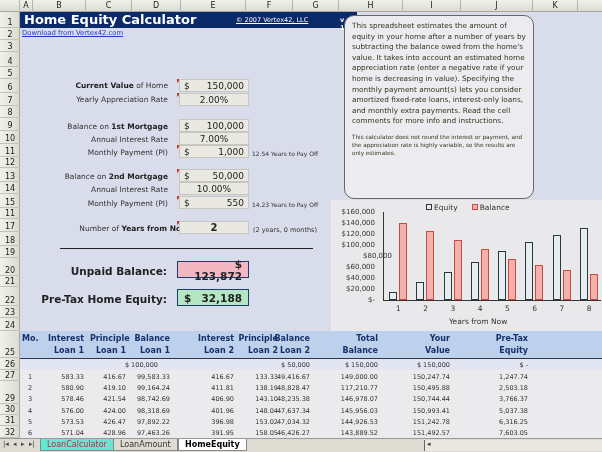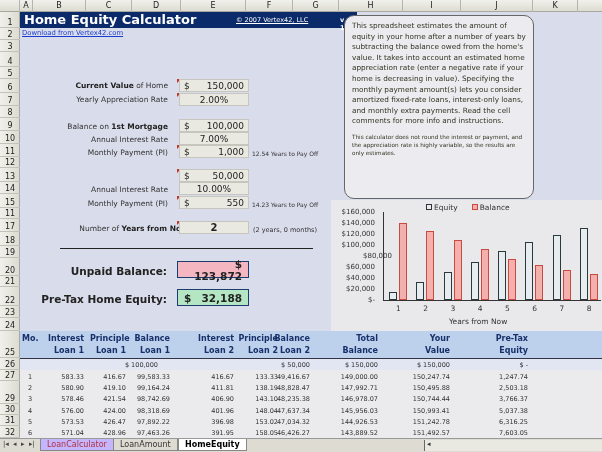--- a/index.html
+++ b/index.html
@@ -101,21 +101,21 @@
   .tbl-row0 { position: absolute; left: 0; top: 346px; width: 582px; height: 12px; background: #e1e6f2; border-top: 1px solid #334; }
   .tbl-body { position: absolute; left: 0; top: 358px; width: 582px; height: 68px; background: #ebebed; }
   .cell { position: absolute; font-size: 6.5px; color: #333; text-align: right; white-space: nowrap; }
   .tabs-bar {
     position: absolute; left: 0; top: 438px; width: 602px; height: 14px;
     background: #dedcd2; border-top: 1px solid #999;
     font-size: 8px; color: #333;
   }
   .tab { position: absolute; top: 0; height: 12px; padding: 0 6px; line-height: 12px; border: 1px solid #888; border-top: none; }
   .tab.active { background: #fff; font-weight: bold; color: #000; }
-  .tab.pink { color: #b03040; background: #c4b5fd; }
+  .tab.pink { color: #b03040; background: #5eead4; }
   .nav { position: absolute; top: 1px; font-size: 7px; color: #444; }
   .hscroll { position: absolute; left: 424px; top: 1px; width: 178px; height: 11px; border-left: 1px solid #666; background: #e9e8e1; }
 </style>
 </head>
 <body>
 
 <div class="colhdr">
   <div class="c" style="left:0;width:20px;"></div>
   <div class="c" style="left:20px;width:13px;">A</div>
   <div class="c" style="left:33px;width:53px;">B</div>
@@ -192,20 +192,21 @@
   <div class="lbl" style="left:-12px;top:123px;">Annual Interest Rate</div>
   <div class="inp center" style="left:159px;top:120px;width:70px;">7.00%</div>
   <div class="lbl" style="left:-12px;top:136px;">Monthly Payment (PI)</div>
   <div class="note-mark" style="left:157px;top:133px;"></div>
   <div class="inp" style="left:159px;top:133px;width:70px;">
     <span class="cur">$</span>
     <span class="num">1,000</span>
   </div>
   <div class="hint" style="left:232px;top:138px;">12.54 Years to Pay Off</div>
 
+  <div class="lbl" style="left:-12px;top:160px;"><span>Balance on </span><b>2nd Mortgage</b></div>
   <div class="note-mark" style="left:157px;top:157px;"></div>
   <div class="inp" style="left:159px;top:157px;width:70px;">
     <span class="cur">$</span>
     <span class="num">50,000</span>
   </div>
   <div class="lbl" style="left:-12px;top:173px;">Annual Interest Rate</div>
   <div class="inp center" style="left:159px;top:170px;width:70px;">10.00%</div>
   <div class="lbl" style="left:-12px;top:187px;">Monthly Payment (PI)</div>
   <div class="note-mark" style="left:157px;top:184px;"></div>
   <div class="inp" style="left:159px;top:184px;width:70px;">
@@ -341,21 +342,21 @@
       <span class="cell" style="top: 3px; left: 296px; width: 62px;">149,000.00</span>
       <span class="cell" style="top: 3px; left: 360px; width: 70px;">150,247.74</span>
       <span class="cell" style="top: 3px; left: 440px; width: 68px;">1,247.74</span>
       <span class="cell" style="top: 14px; left: 8px; width: 16px; text-align: left;">2</span>
       <span class="cell" style="top: 14px; left: 28px; width: 36px;">580.90</span>
       <span class="cell" style="top: 14px; left: 70px; width: 36px;">419.10</span>
       <span class="cell" style="top: 14px; left: 104px; width: 46px;">99,164.24</span>
       <span class="cell" style="top: 14px; left: 166px; width: 48px;">411.81</span>
       <span class="cell" style="top: 14px; left: 218px; width: 40px;">138.19</span>
       <span class="cell" style="top: 14px; left: 254px; width: 36px;">48,828.47</span>
-      <span class="cell" style="top: 14px; left: 296px; width: 62px;">147,992.71</span>
+      <span class="cell" style="top: 14px; left: 296px; width: 62px;">117,210.77</span>
       <span class="cell" style="top: 14px; left: 360px; width: 70px;">150,495.88</span>
       <span class="cell" style="top: 14px; left: 440px; width: 68px;">2,503.18</span>
       <span class="cell" style="top: 25px; left: 8px; width: 16px; text-align: left;">3</span>
       <span class="cell" style="top: 25px; left: 28px; width: 36px;">578.46</span>
       <span class="cell" style="top: 25px; left: 70px; width: 36px;">421.54</span>
       <span class="cell" style="top: 25px; left: 104px; width: 46px;">98,742.69</span>
       <span class="cell" style="top: 25px; left: 166px; width: 48px;">406.90</span>
       <span class="cell" style="top: 25px; left: 218px; width: 40px;">143.10</span>
       <span class="cell" style="top: 25px; left: 254px; width: 36px;">48,235.38</span>
       <span class="cell" style="top: 25px; left: 296px; width: 62px;">146,978.07</span>

